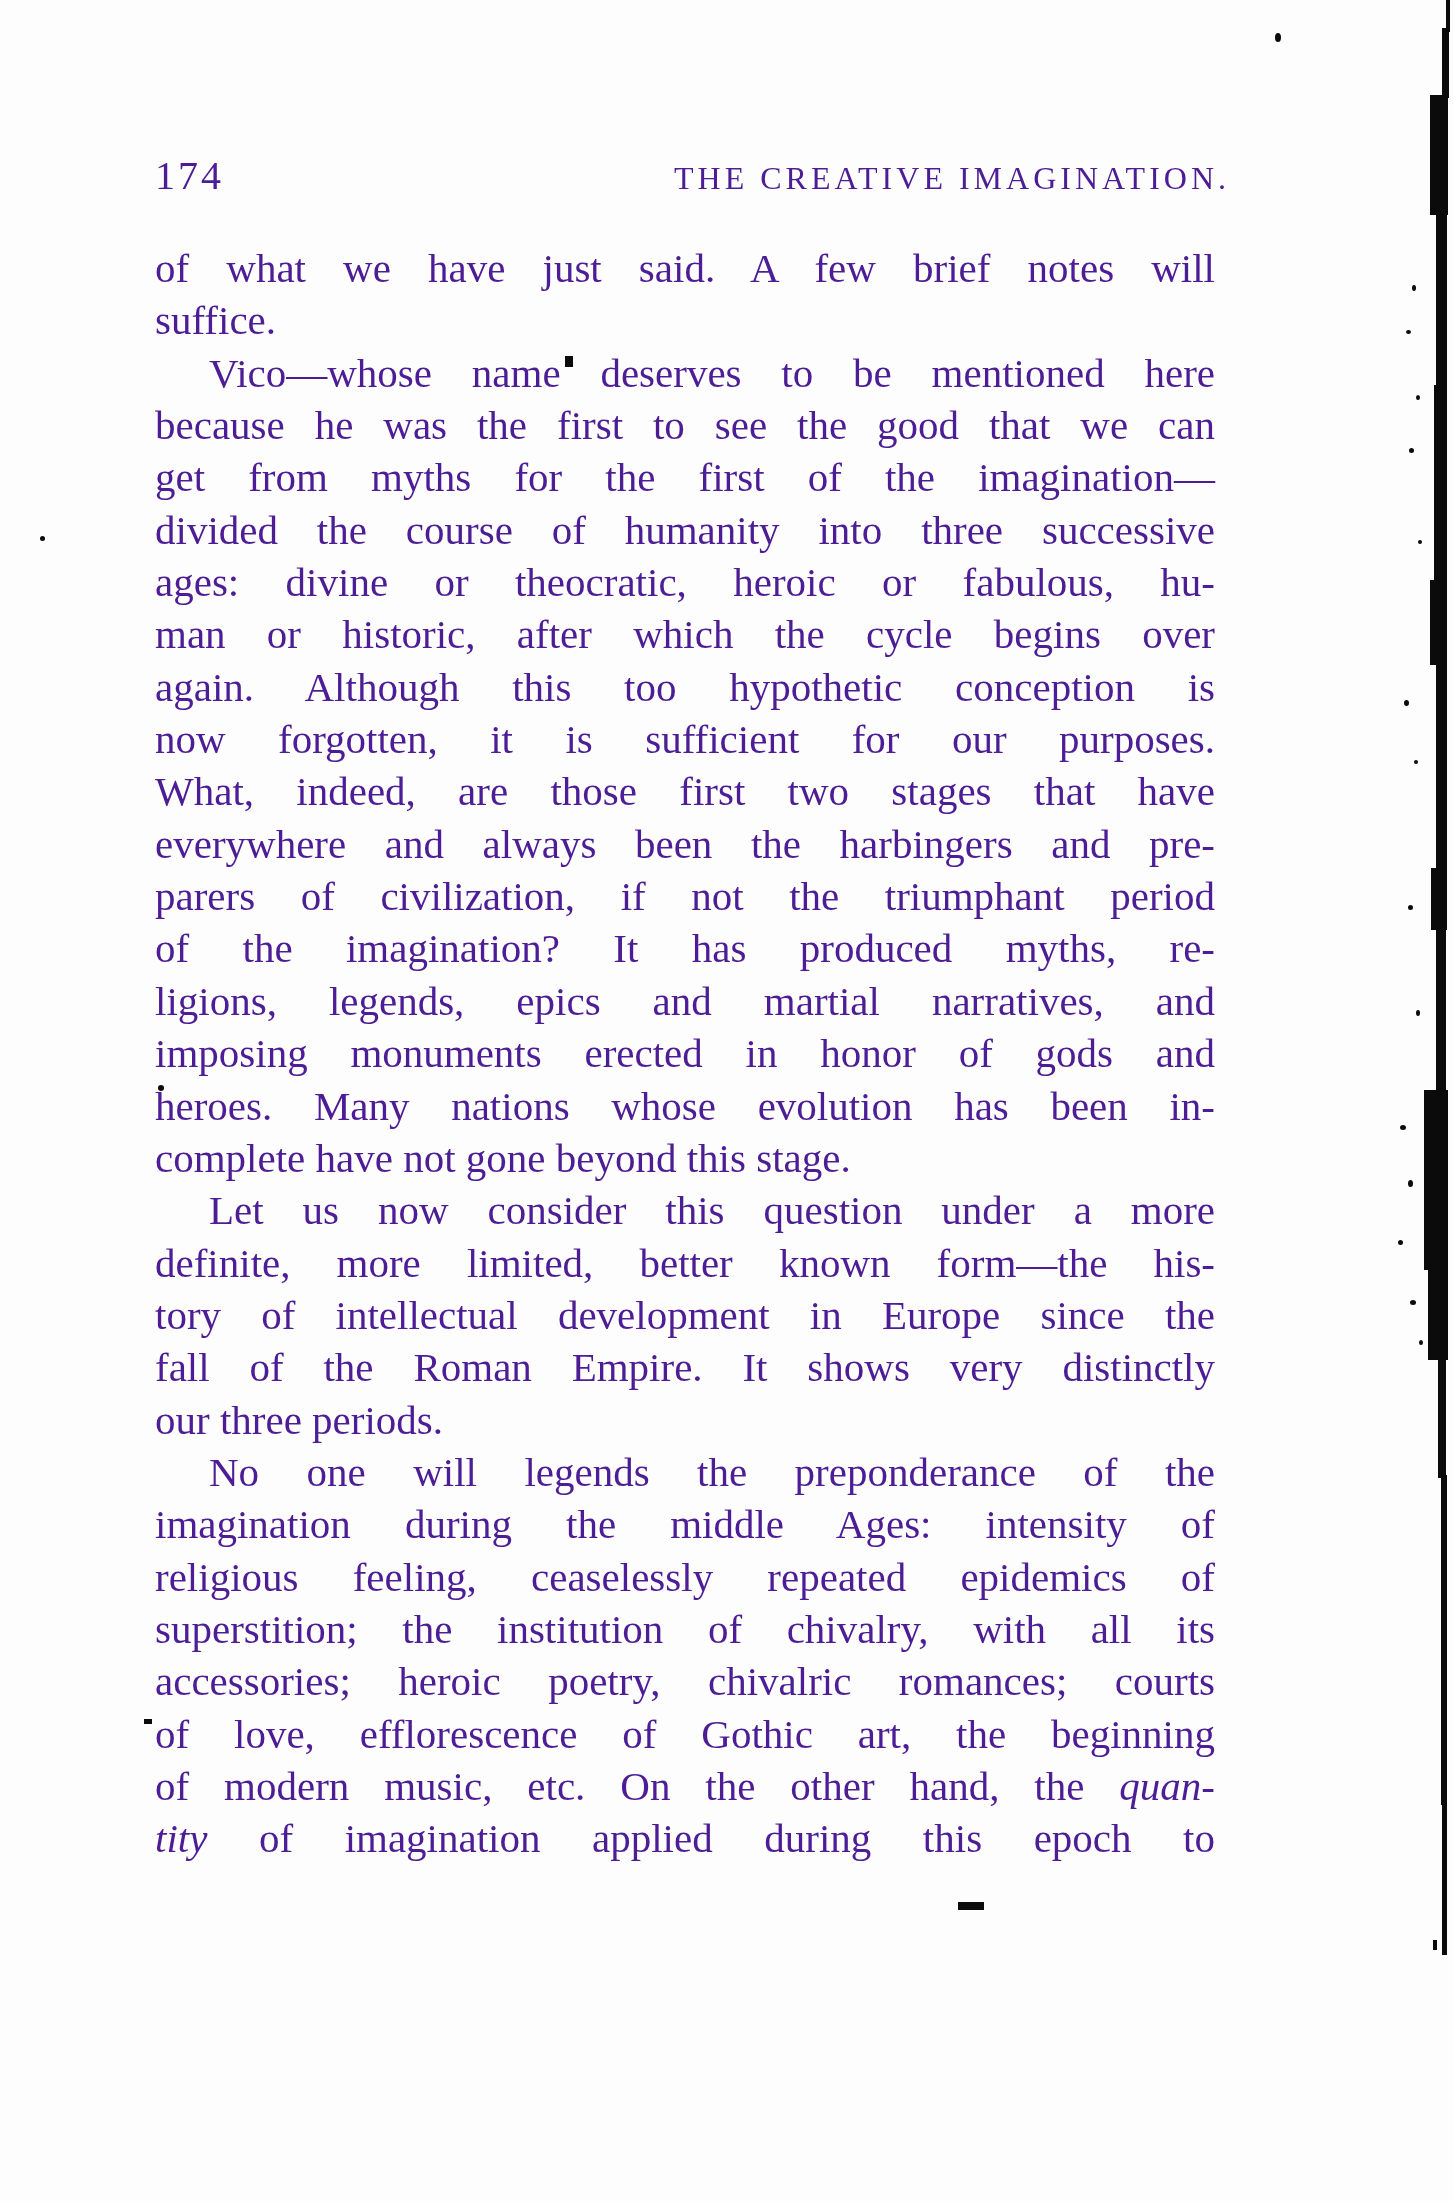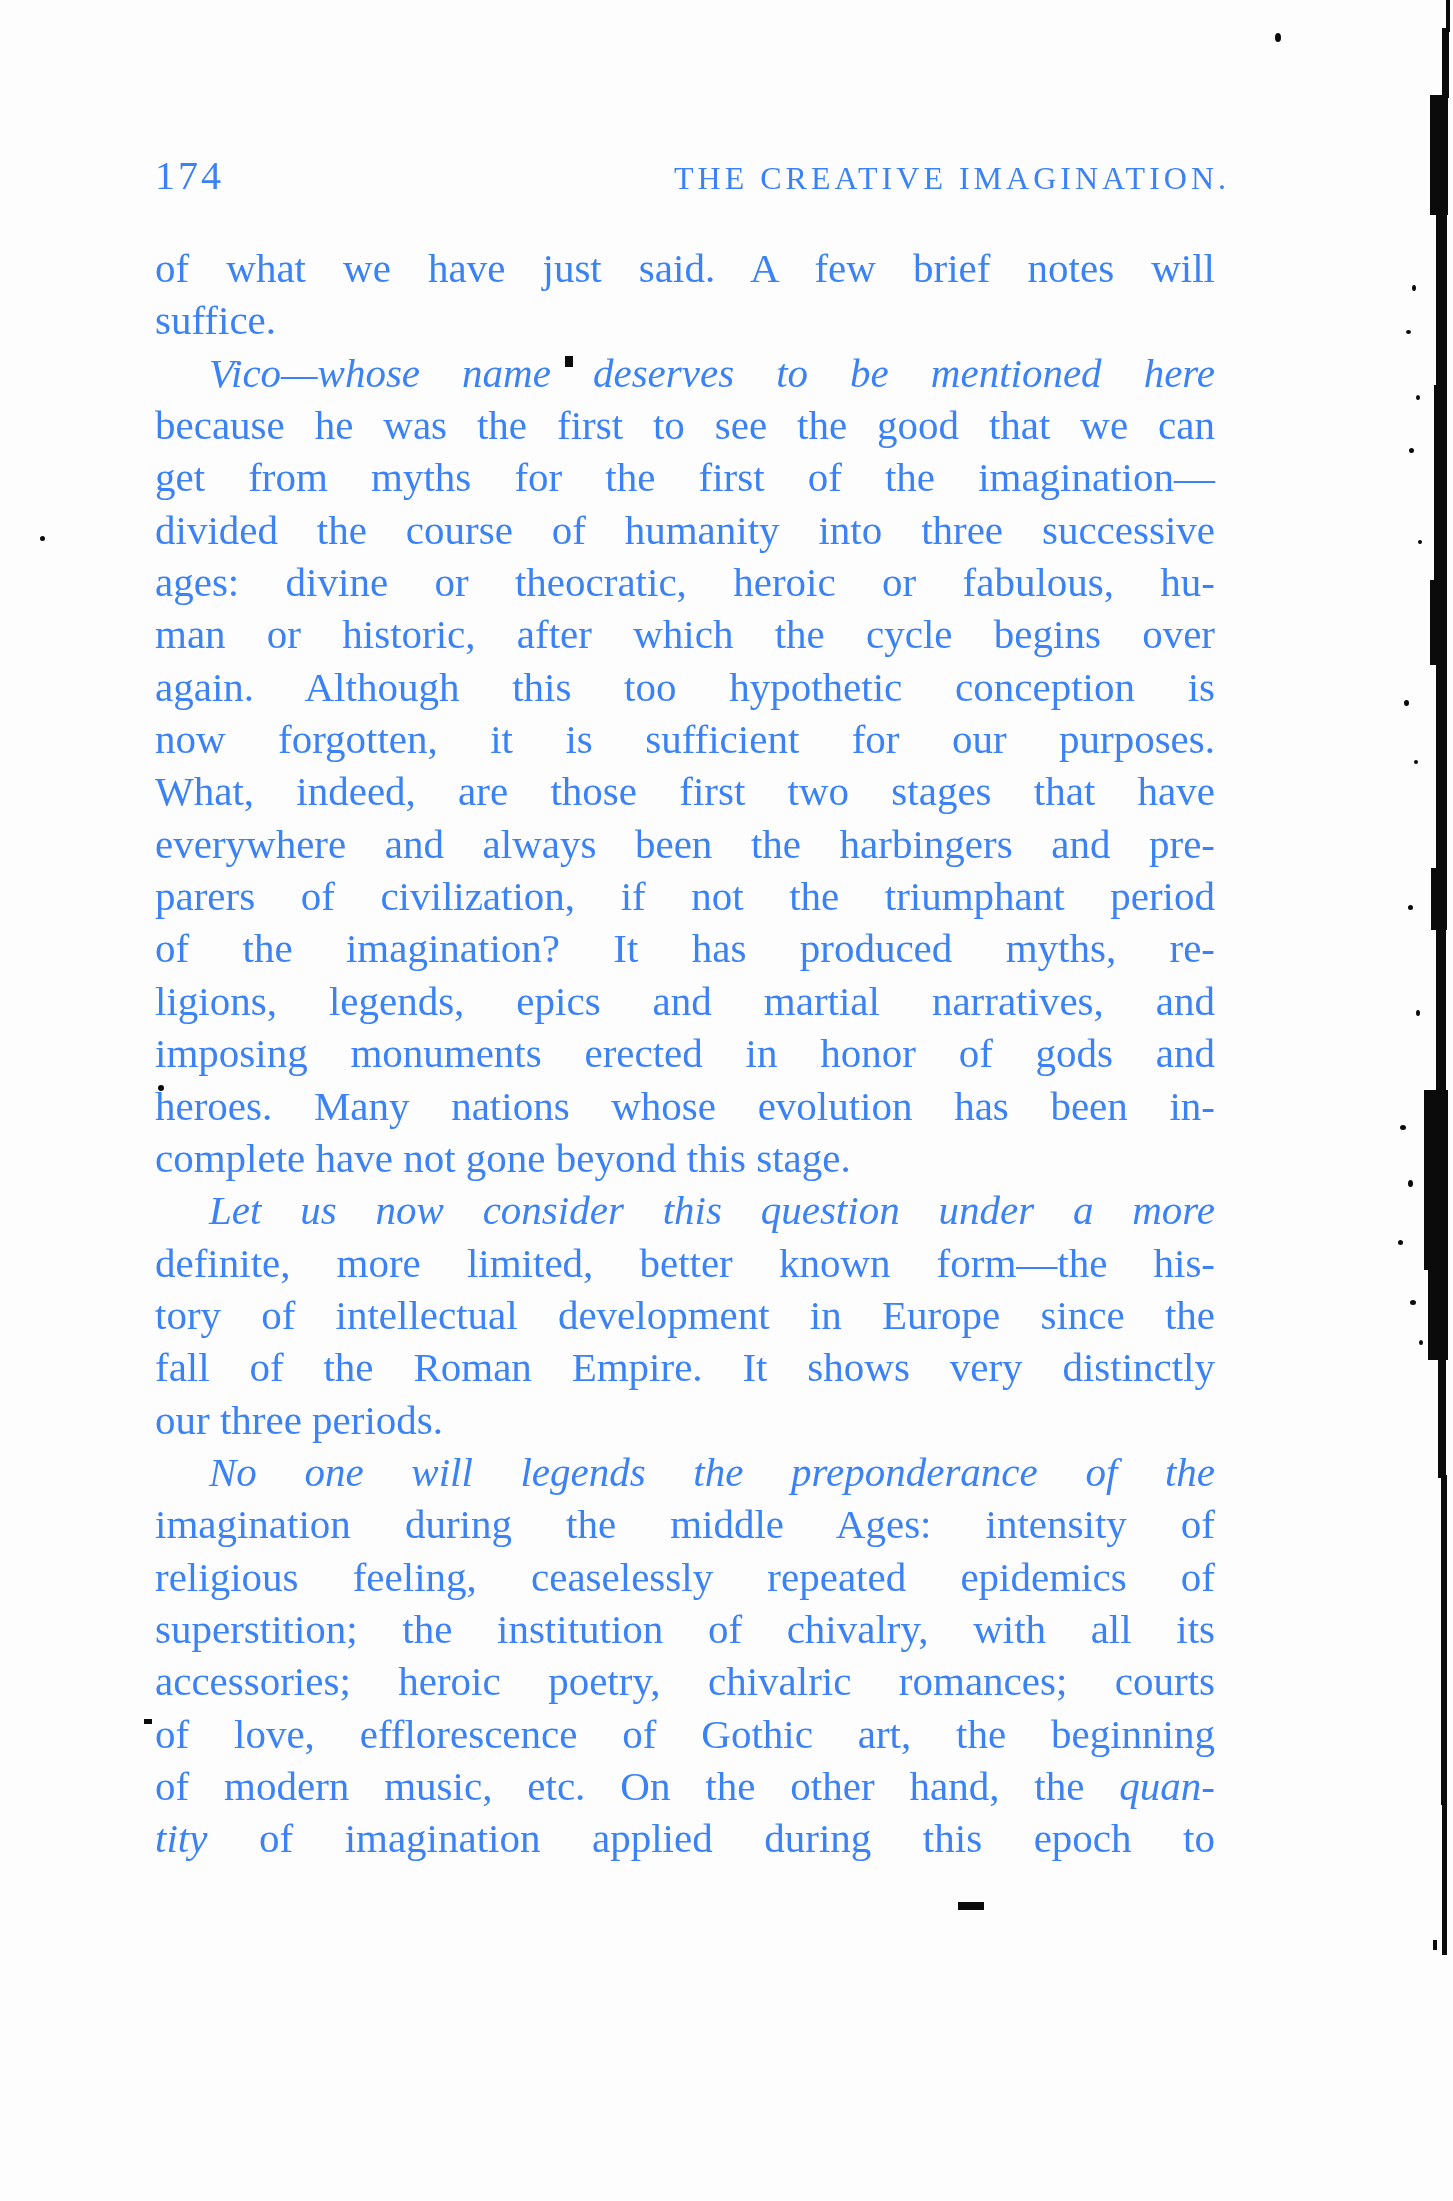--- a/index.html
+++ b/index.html
@@ -7,21 +7,21 @@
     padding: 0;
     background: #fdfdfd;
   }
   .page {
     position: relative;
     width: 1453px;
     height: 1955px;
     background: #fdfdfd;
     overflow: hidden;
     font-family: "Liberation Serif", "DejaVu Serif", serif;
-    color: #3b82f6;
+    color: #4c1d95;
   }
   .page-number {
     position: absolute;
     left: 155px;
     top: 152px;
     font-size: 40px;
     letter-spacing: 3px;
     white-space: nowrap;
   }
   .running-head {
@@ -45,21 +45,21 @@
   .line {
     text-align: left;
     height: 52.35px;
     white-space: nowrap;
   }
   .line.j {
     text-align: justify;
     text-align-last: justify;
     white-space: normal;
   }
-  .line.ind { text-indent: 54px; font-style: italic; }
+  .line.ind { text-indent: 54px; }
   .it { font-style: italic; }
   .ink {
     position: absolute;
     background: #0b0b0b;
   }
   .ink.round { border-radius: 50%; }
 </style>
 </head>
 <body>
 

